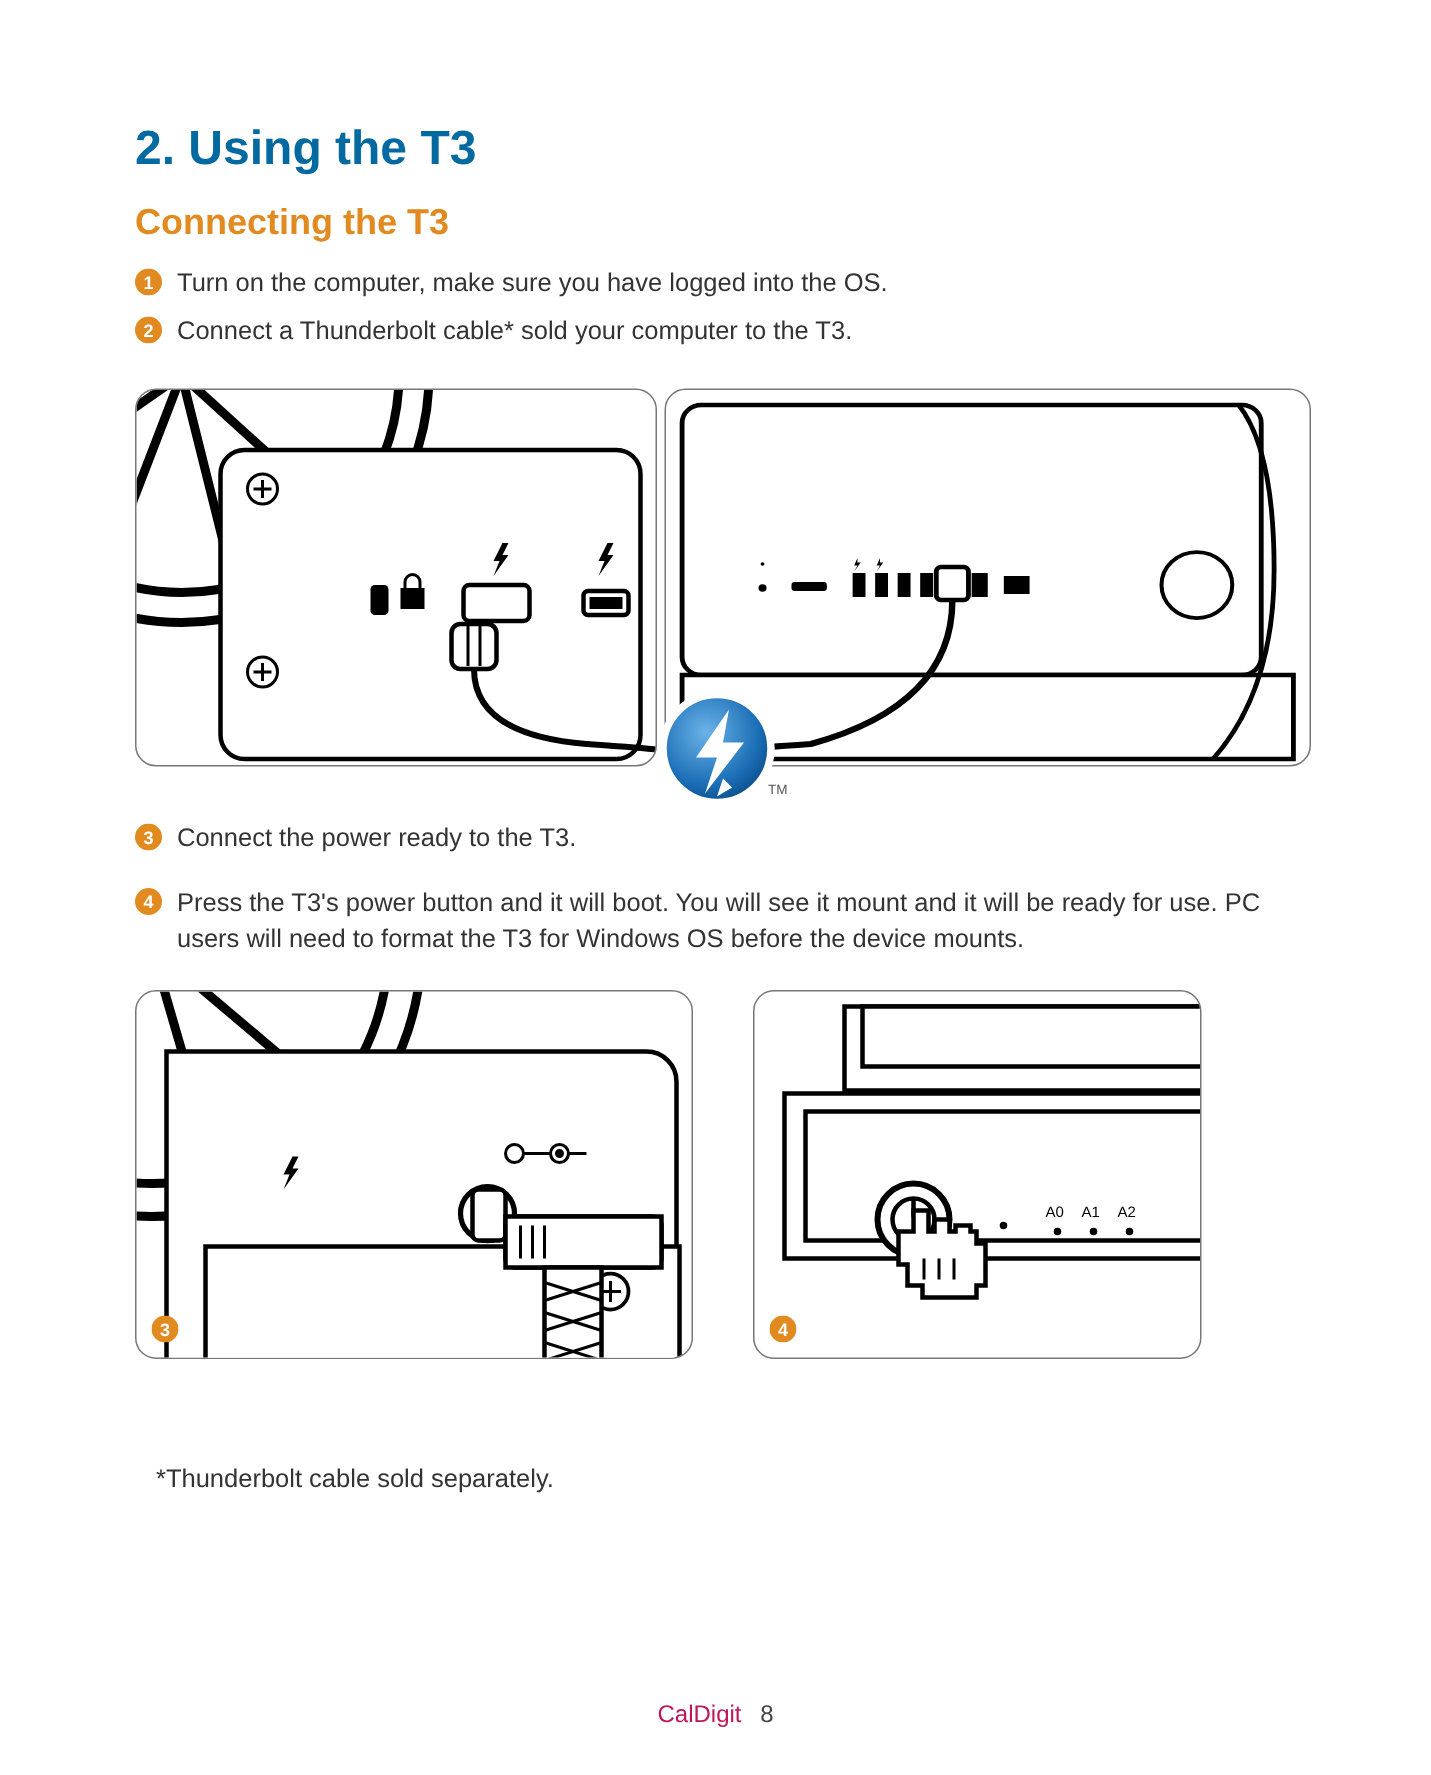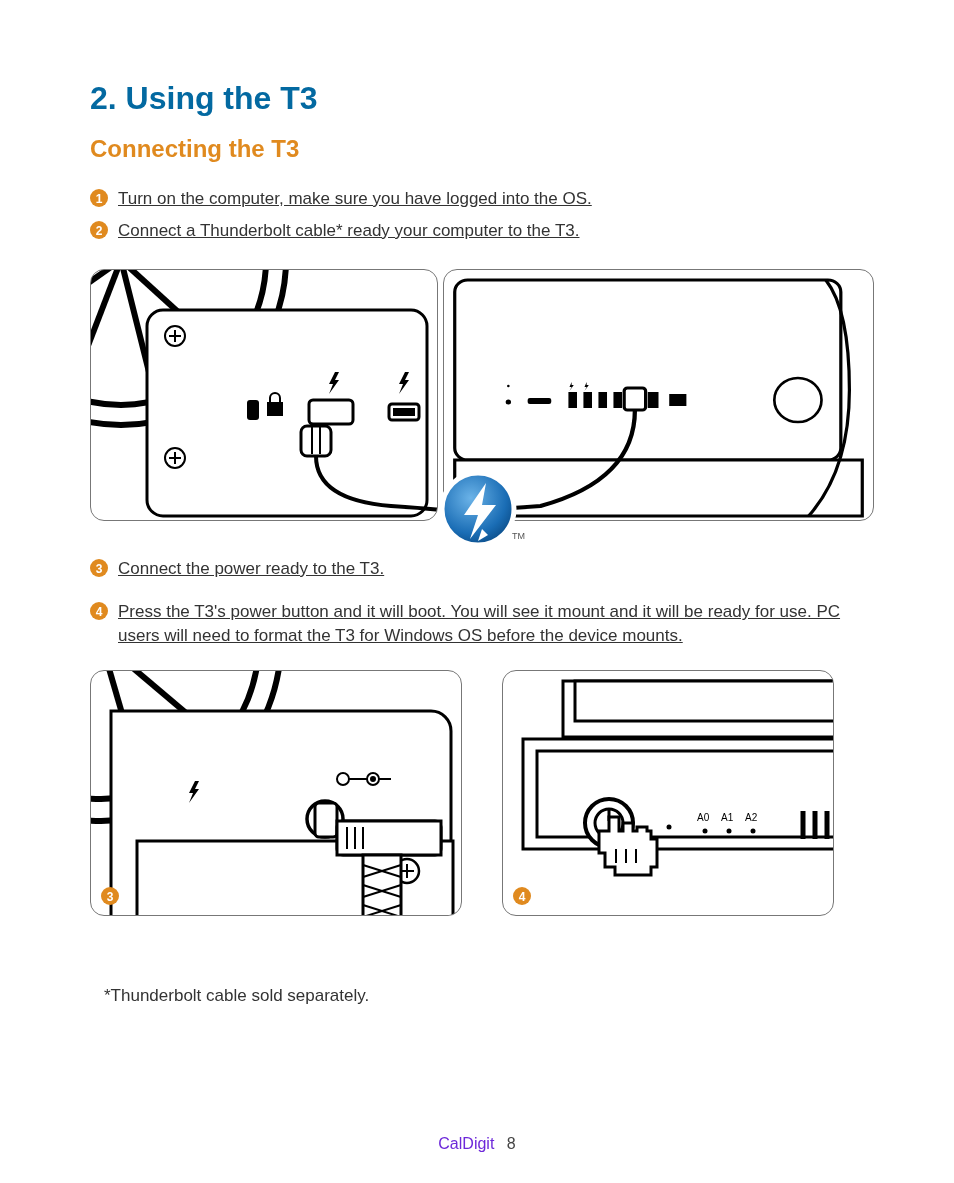--- a/index.html
+++ b/index.html
@@ -15,32 +15,32 @@
   .h1 {
     color: #0369a1;
     font-size: 32px;
     font-weight: 700;
     margin-bottom: 18px;
   }
   .h2 {
     color: #e08a1f;
     font-size: 24px;
     font-weight: 700;
-    margin-bottom: 24px;
+    margin-bottom: 14px;
   }
   .step {
     display: flex;
     align-items: flex-start;
     gap: 10px;
     font-size: 17px;
     line-height: 1.4;
     margin-bottom: 8px;
     color: #333;
   }
-  .step-text { flex: 1; text-decoration: underline; }
+  .step-text { flex: 1; }
   .num-badge {
     flex: none;
     width: 18px; height: 18px;
     margin-top: 2px;
   }
   .num-orange { fill: #e08a1f; }
   .num-text { fill: #fff; font: 700 12px sans-serif; text-anchor: middle; dominant-baseline: central; }
   .illus-row {
     display: flex;
     gap: 5px;
@@ -50,21 +50,21 @@
   .illus-box {
     border: 1.5px solid #777;
     border-radius: 14px;
     background: #fff;
     position: relative;
     overflow: hidden;
   }
   .illus-a { width: 348px; height: 252px; }
   .illus-b { flex: 1; height: 252px; }
   .illus-c { width: 372px; height: 246px; }
-  .illus-d { width: 332px; height: 246px; text-align: center; }
+  .illus-d { width: 299px; height: 246px; text-align: center; }
   .corner-badge {
     position: absolute;
     left: 10px; bottom: 10px;
     width: 18px; height: 18px;
   }
   .tb-logo {
     position: absolute;
     left: 348px;
     top: 200px;
     width: 88px; height: 88px;
@@ -76,21 +76,21 @@
     margin-top: 70px;
     margin-left: 14px;
   }
   .footer {
     position: absolute;
     bottom: 30px;
     left: 0; width: 954px;
     text-align: center;
     font-size: 16px;
   }
-  .footer .brand { color: #6d28d9; margin-top: 16px; }
+  .footer .brand { color: #be185d; margin-top: 16px; }
   .footer .pagenum { color: #444; margin-left: 8px; }
   svg { display: block; }
 </style>
 </head>
 <body>
 
 <h1 class="h1">2. Using the T3</h1>
 <h2 class="h2">Connecting the T3</h2>
 
 <div class="step">
@@ -99,21 +99,21 @@
     <text x="9" y="9.5" class="num-text">1</text>
   </svg>
   <div class="step-text">Turn on the computer, make sure you have logged into the OS.</div>
 </div>
 
 <div class="step">
   <svg class="num-badge" viewBox="0 0 18 18">
     <circle cx="9" cy="9" r="9" class="num-orange"></circle>
     <text x="9" y="9.5" class="num-text">2</text>
   </svg>
-  <div class="step-text">Connect a Thunderbolt cable* ready your computer to the T3.</div>
+  <div class="step-text">Connect a Thunderbolt cable* sold your computer to the T3.</div>
 </div>
 
 <div class="illus-row">
 
   <div class="illus-box illus-a">
     <svg viewBox="0 0 348 252" width="348" height="252">
 
       <path d="M-40,-40 A180 180 0 0 1 200 -20 A180 180 0 0 1 60 130 A180 180 0 0 1 -40 -40" fill="none"></path>
       <circle cx="30" cy="-10" r="165" fill="none" stroke="#000" stroke-width="6"></circle>
       <circle cx="30" cy="-10" r="145" fill="none" stroke="#000" stroke-width="6"></circle>

